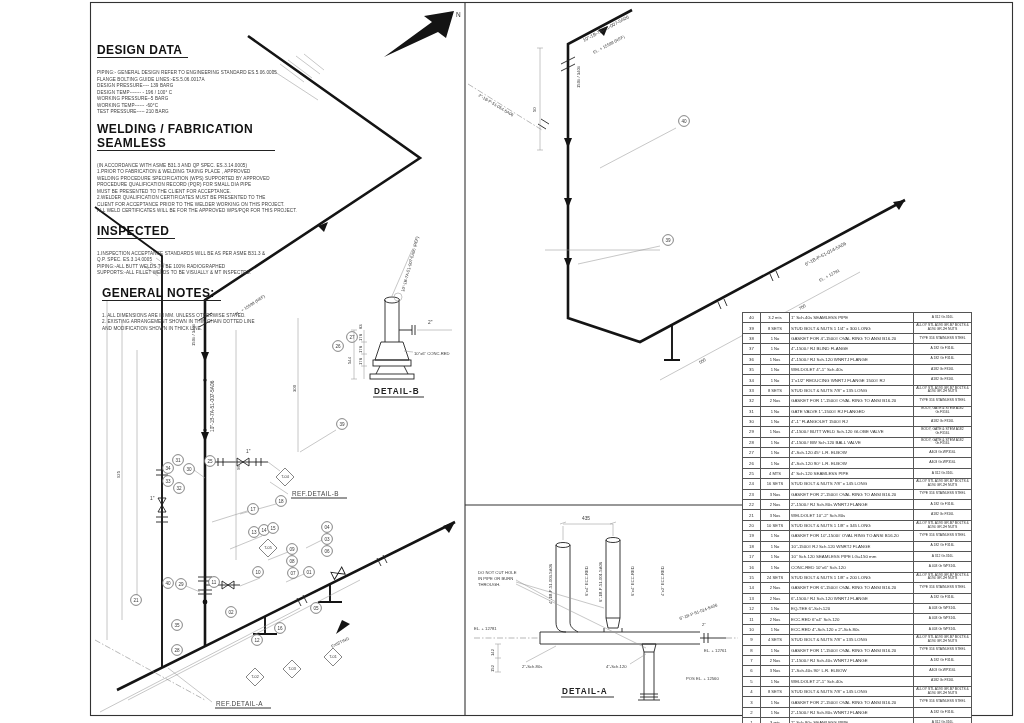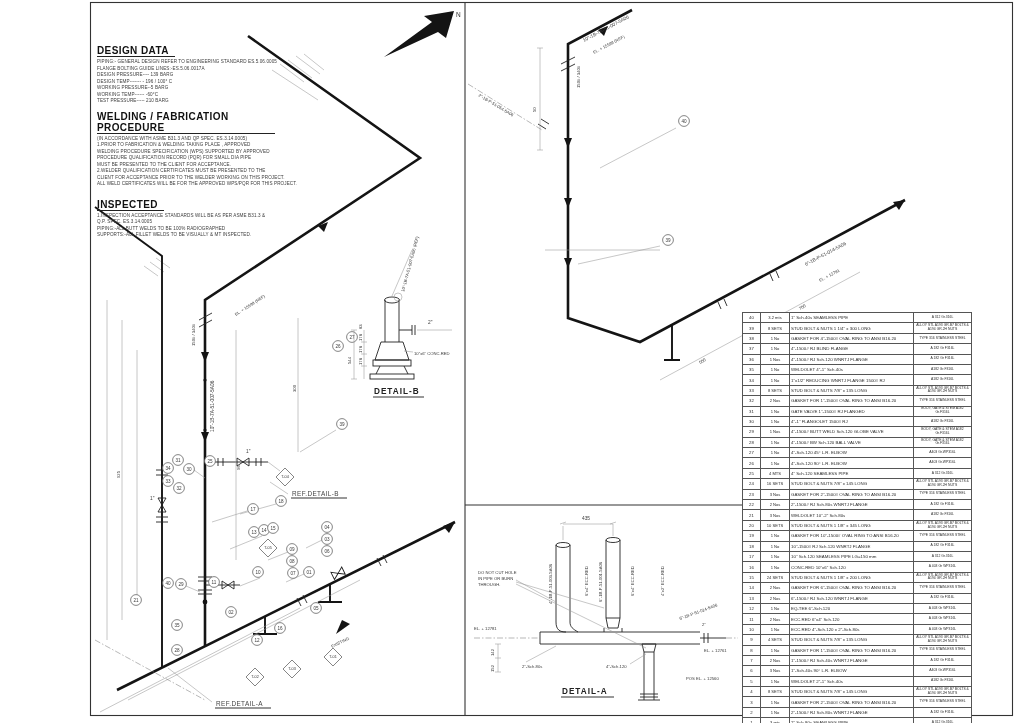--- a/index.html
+++ b/index.html
@@ -1,21 +1,21 @@
 <!DOCTYPE html>
 <html><head>
 <meta charset="utf-8">
 <style>
   html,body{margin:0;padding:0;background:#e9e9e9;}
   #sheet{position:relative;width:1024px;height:723px;background:#ffffff;overflow:hidden;
          font-family:"Liberation Sans",sans-serif;}
   #drawing{position:absolute;left:0;top:0;}
   
   #notes{position:absolute;left:97px;top:40px;width:178px;color:#2e2e2e;}
-  #notes h3{margin:0 0 2px 0;font-size:10px;letter-spacing:.4px;color:#111;
+  #notes h3{margin:0 0 12px 0;font-size:12px;letter-spacing:.4px;color:#111;
             display:inline-block;border-bottom:1px solid #222;padding-right:6px;}
   #notes .sec{margin-bottom:6px;}
   #notes .ln{font-size:4.6px;line-height:1.42;white-space:nowrap;color:#3d3d3d;letter-spacing:.1px;}
   #notes .gen{margin-left:5px;}
   
   #bom{position:absolute;left:742px;top:312px;width:217px;border-collapse:collapse;
        table-layout:fixed;background:#fff;color:#2b2b2b;}
   #bom td,#bom th{border:0.6px solid #555;padding:0 1px;height:9.4px;max-height:9.4px;
        overflow:hidden;font-weight:normal;}
   #bom .c0{width:15px;text-align:center;font-size:4.3px;}
@@ -391,37 +391,43 @@
       <h3>DESIGN DATA</h3>
       <div class="ln">PIPING:- GENERAL DESIGN REFER TO ENGINEERING STANDARD ES.5.06.0005</div>
       <div class="ln">FLANGE BOLTING GUIDE LINES:-ES.5.06.0017A</div>
       <div class="ln">DESIGN PRESSURE---- 139 BARG</div>
       <div class="ln">DESIGN TEMP------- - 196 / 100° C</div>
       <div class="ln">WORKING PRESSURE--5 BARG</div>
       <div class="ln">WORKING TEMP------ -60°C</div>
       <div class="ln">TEST PRESSURE----- 210 BARG</div>
     </div>
     <div class="sec">
-      <h3>WELDING / FABRICATION PROCEDURE</h3>
+      <h3>WELDING / FABRICATION SEAMLESS</h3>
       <div class="ln">(IN ACCORDANCE WITH ASME B31.3 AND QP SPEC. ES.3.14.0005)</div>
       <div class="ln">1.PRIOR TO FABRICATION &amp; WELDING TAKING PLACE , APPROVED</div>
       <div class="ln">WELDING PROCEDURE SPECIFICATION (WPS) SUPPORTED BY APPROVED</div>
       <div class="ln">PROCEDURE QUALIFICATION RECORD (PQR) FOR SMALL DIA PIPE</div>
       <div class="ln">MUST BE PRESENTED TO THE CLIENT FOR ACCEPTANCE.</div>
       <div class="ln">2.WELDER QUALIFICATION CERTIFICATES MUST BE PRESENTED TO THE</div>
       <div class="ln">CLIENT FOR ACCEPTANCE PRIOR TO THE WELDER WORKING ON THIS PROJECT.</div>
       <div class="ln">ALL WELD CERTIFICATES WILL BE FOR THE APPROVED WPS/PQR FOR THIS PROJECT.</div>
     </div>
     <div class="sec">
       <h3>INSPECTED</h3>
       <div class="ln">1.INSPECTION ACCEPTANCE STANDARDS WILL BE AS PER ASME B31.3 &amp;</div>
       <div class="ln">Q.P. SPEC.  ES.3.14.0005</div>
       <div class="ln">PIPING:-ALL BUTT WELDS TO BE 100% RADIOGRAPHED</div>
       <div class="ln">SUPPORTS:-ALL FILLET WELDS TO BE VISUALLY &amp; MT INSPECTED.</div>
     </div>
+    <div class="sec gen">
+      <h3>GENERAL NOTES:</h3>
+      <div class="ln">1. ALL DIMENSIONS ARE IN MM. UNLESS OTHERWISE STATED.</div>
+      <div class="ln">2. EXISTING ARRANGEMENT SHOWN IN THIN CHAIN DOTTED LINE</div>
+      <div class="ln">AND MODIFICATION SHOWN IN THICK LINE.</div>
+    </div>
   </div>
 
   <table id="bom">
     <tbody>
         <tr>
           <td class="c0">40</td>
           <td class="c1">3.2 mts</td>
           <td class="c2">1" Sch.40s SEAMLESS PIPE</td>
           <td class="c3">A 312 Gr.316L</td>
         </tr>

